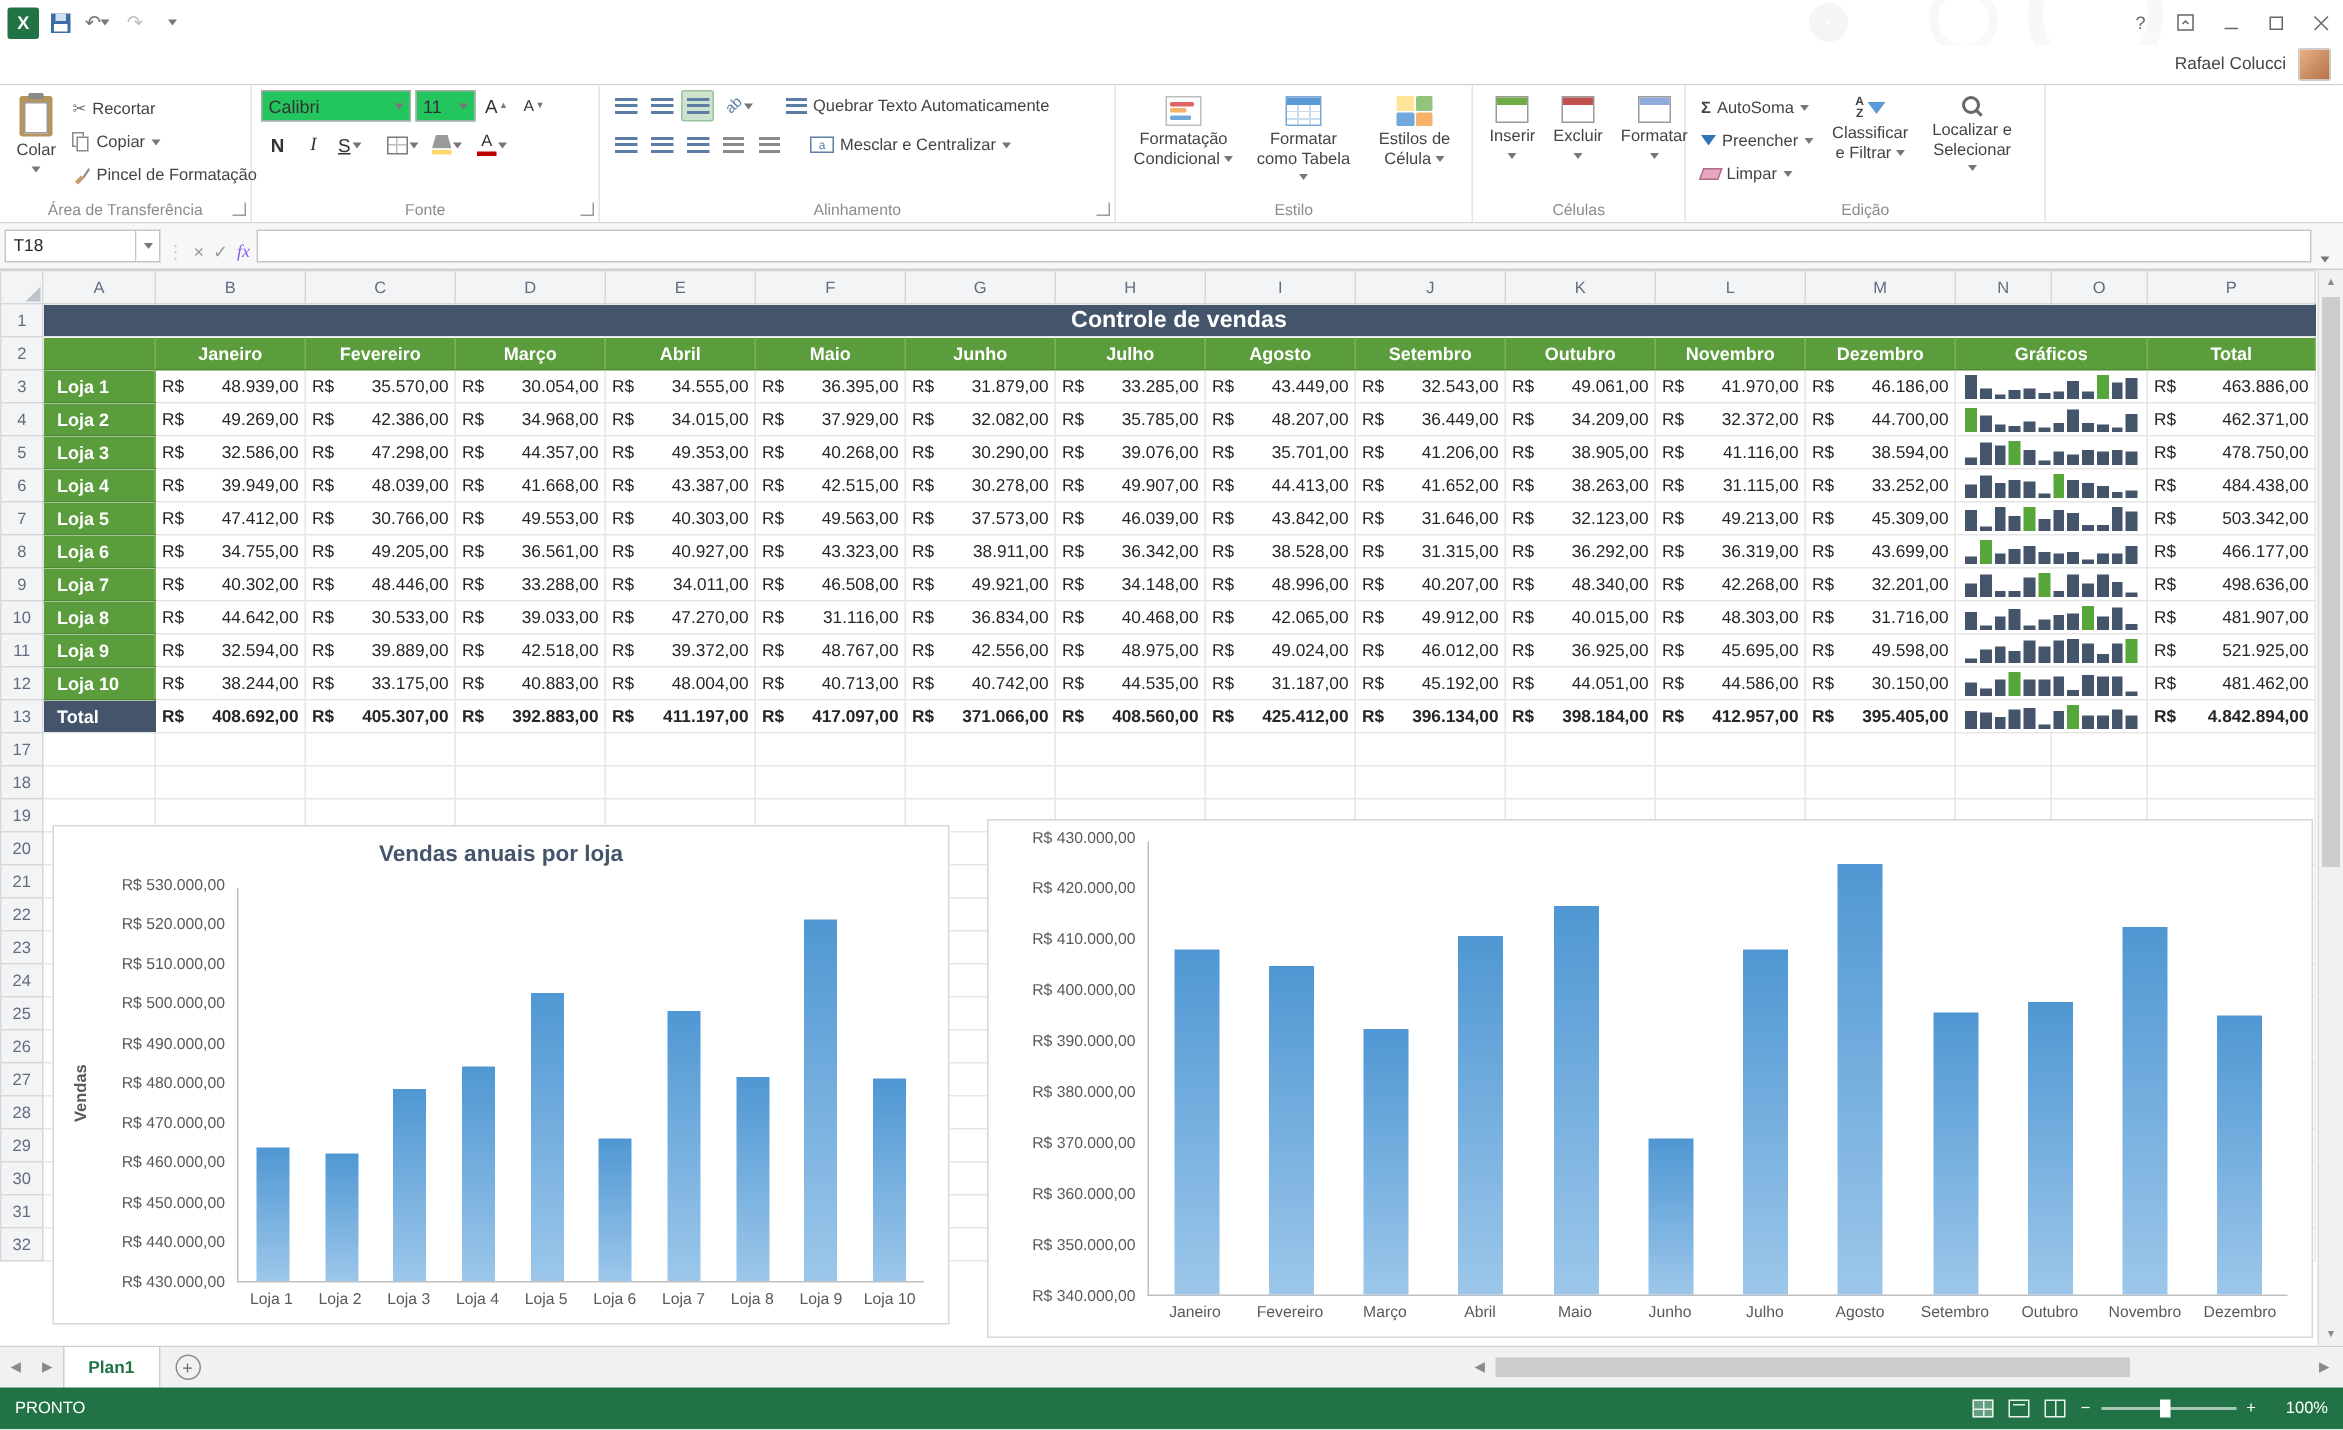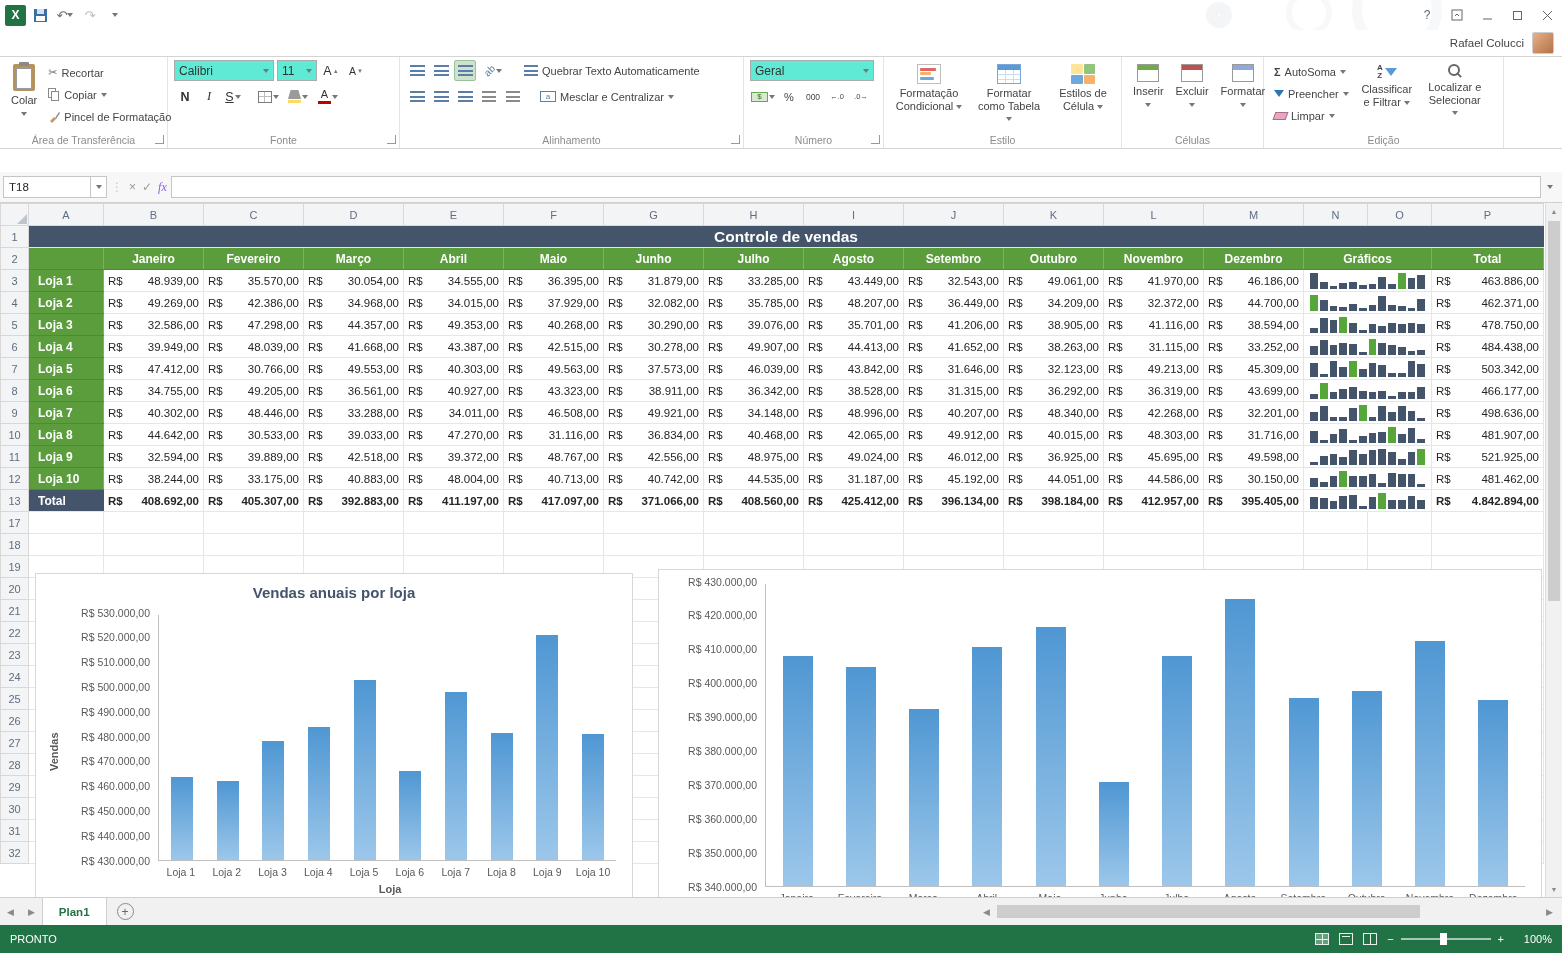--- a/index.html
+++ b/index.html
@@ -33,21 +33,21 @@
   
   .ribbon { height:92px; background:#fff; border-bottom:1px solid #d4d4d4; display:flex; flex:0 0 auto; }
   .rgroup { position:relative; display:flex; flex-direction:column; padding:3px 4px 16px 6px; border-right:1px solid #e4e4e4; flex:0 0 auto; }
   .rgroup-label { position:absolute; bottom:2px; left:0; right:0; text-align:center; font-size:10.5px; color:#8c8c8c; white-space:nowrap; overflow:hidden; }
   .dlauncher { position:absolute; right:3px; bottom:4px; width:9px; height:9px; border-right:1px solid #9a9a9a; border-bottom:1px solid #9a9a9a; }
   .rrow { display:flex; align-items:center; gap:2px; }
   .bigbtn { display:flex; flex-direction:column; align-items:center; justify-content:flex-start; gap:3px; padding:4px 5px 2px; font-size:11px; color:#444; text-align:center; line-height:1.15; border-radius:2px; }
   .smallbtn { height:21px; display:flex; align-items:center; gap:4px; padding:0 4px; font-size:11px; color:#444; white-space:nowrap; border-radius:2px; }
   .sqbtn { width:22px; height:21px; display:flex; align-items:center; justify-content:center; gap:1px; border-radius:2px; color:#444; }
   .sqbtn.active { background:#cde3cd; border:1px solid #9bc39b; }
-  .combo { height:21px; background:#5eead4; border:1px solid #ababab; display:flex; align-items:center; justify-content:space-between; gap:4px; padding:0 4px; font-size:12px; color:#333; }
+  .combo { height:21px; background:#22c55e; border:1px solid #ababab; display:flex; align-items:center; justify-content:space-between; gap:4px; padding:0 4px; font-size:12px; color:#333; }
   .bb-label { display:block; }
   
   .clipboard-ic { position:relative; width:22px; height:27px; background:#b5935f; border-radius:2px; }
   .clipboard-ic::before { content:""; position:absolute; left:3px; top:4px; right:3px; bottom:2px; background:#fff; border:1px solid #9a9a9a; }
   .clipboard-ic::after { content:""; position:absolute; top:-2px; left:6px; width:10px; height:4px; background:#8a8a8a; border-radius:1px; }
   .copy-ic { position:relative; width:12px; height:13px; }
   .copy-ic i, .copy-ic b { position:absolute; width:8px; height:10px; background:#fff; border:1px solid #8a8a8a; }
   .copy-ic i { left:0; top:0; } .copy-ic b { left:3px; top:3px; }
   .lines-ic { width:15px; height:11px; background:repeating-linear-gradient(to bottom,#5b7da6 0 2px,transparent 2px 4.5px); }
   .borders-ic { width:14px; height:12px; border:1px solid #7a7a7a;
@@ -80,21 +80,21 @@
   .merge-ic { width:16px; height:11px; border:1px solid #5b7da6; font-size:8px; color:#5b7da6; display:flex; align-items:center; justify-content:center; }
   .orient-ic { font-size:10px; color:#5b7da6; transform:rotate(-45deg); display:inline-block; }
   .indent-ic { width:14px; height:11px; background:repeating-linear-gradient(to bottom,#8a8a8a 0 2px,transparent 2px 4.5px); }
   .glyph { color:#6f6f6f; }
   .fontbtn { font-size:12.5px; color:#333; }
   .savedisk { width:13px; height:13px; background:#3a6ea5; position:relative; }
   .savedisk::before { content:""; position:absolute; left:3px; top:0; width:7px; height:5px; background:#cfe0f1; }
   .savedisk::after { content:""; position:absolute; left:2px; bottom:1px; width:9px; height:5px; background:#fff; }
 
   
-  .formulabar { height:31px; background:#f7f7f7; border-bottom:1px solid #cfcfcf; display:flex; align-items:center; padding:4px 3px; gap:0; flex:0 0 auto;margin-top:23px; }
+  .formulabar { height:31px; background:#f7f7f7; border-bottom:1px solid #cfcfcf; display:flex; align-items:flex-end; padding:4px 3px; gap:0; flex:0 0 auto; }
   .namebox { width:88px; height:22px; background:#fff; border:1px solid #c6c6c6; display:flex; align-items:center; justify-content:space-between; padding:0 5px; font-size:11.5px; }
   .namebox-dd { width:16px; height:22px; border:1px solid #c6c6c6; border-left:none; background:#fff; display:flex; align-items:center; justify-content:center; }
   .fxarea { display:flex; align-items:center; padding:0 4px; gap:6px; color:#9a9a9a; font-size:12px; }
   .fxarea .fx { font-style:italic; font-family:"Liberation Serif",serif; color:#8b5cf6; }
   .formula-input { flex:1; height:22px; background:#fff; border:1px solid #c6c6c6; }
   .fb-expand { width:18px; display:flex; justify-content:center; }
 
   
   .grid-area { position:relative; flex:1 1 auto; display:flex; overflow:hidden; background:#fff; }
   .sheet-viewport { flex:1 1 auto; overflow:hidden; }
@@ -350,46 +350,20 @@
         <div class="smallbtn">
             <span class="merge-ic">a</span>
             <span>Mesclar e Centralizar</span> 
             <i class="dd"></i>
           </div>
       </div>
       <span class="rgroup-label">Alinhamento</span>
       <span class="dlauncher"></span>
     </div>
 
-    <div class="rgroup" style="width:140px">
-      <div class="combo" style="width:124px">
-          <span>Geral</span>
-          <i class="dd"></i>
-        </div>
-      <div class="rrow" style="margin-top:5px">
-        <div class="sqbtn" style="width:26px">
-            <span class="note-ic">$</span>
-            <i class="dd"></i>
-          </div>
-        <div class="sqbtn">
-            <span style="font-size:11px;color:#444">%</span>
-          </div>
-        <div class="sqbtn">
-            <span style="font-size:8.5px;color:#444">000</span>
-          </div>
-        <div class="sqbtn">
-            <span style="font-size:7.5px;color:#444">←.0</span>
-          </div>
-        <div class="sqbtn">
-            <span style="font-size:7.5px;color:#444">.0→</span>
-          </div>
-      </div>
-      <span class="rgroup-label">Número</span>
-      <span class="dlauncher"></span>
-    </div>
 
     <div class="rgroup" style="width:238px">
       <div class="rrow" style="align-items:flex-start">
         <div class="bigbtn" style="width:78px">
           <span class="style-ic">
               <span style="background:#e06666;width:90%"></span>
               <span style="background:#f6b26b;width:60%"></span>
               <span style="background:#6fa8dc;width:75%"></span>
             </span>
           <span class="bb-label"><span>Formatação Condicional</span> <i class="dd"></i></span>
@@ -1999,21 +1973,20 @@
               <div class="xlabel">Loja 2</div>
               <div class="xlabel">Loja 3</div>
               <div class="xlabel">Loja 4</div>
               <div class="xlabel">Loja 5</div>
               <div class="xlabel">Loja 6</div>
               <div class="xlabel">Loja 7</div>
               <div class="xlabel">Loja 8</div>
               <div class="xlabel">Loja 9</div>
               <div class="xlabel">Loja 10</div>
             </div>
-            <div class="chart-xaxis-title">Loja</div>
           </div>
         </div>
       </div>
     <div class="chart chart-mount" style="left:658px;top:366px;width:884px;height:346px">
         <div class="chart-body">
           <div class="chart-main">
             <div class="chart-plot">
               <div class="ytick" style="bottom: calc(0% - 5px);">R$ 340.000,00</div>
               <div class="ytick" style="bottom: calc(11.1111% - 5px);">R$ 350.000,00</div>
               <div class="ytick" style="bottom: calc(22.2222% - 5px);">R$ 360.000,00</div>

